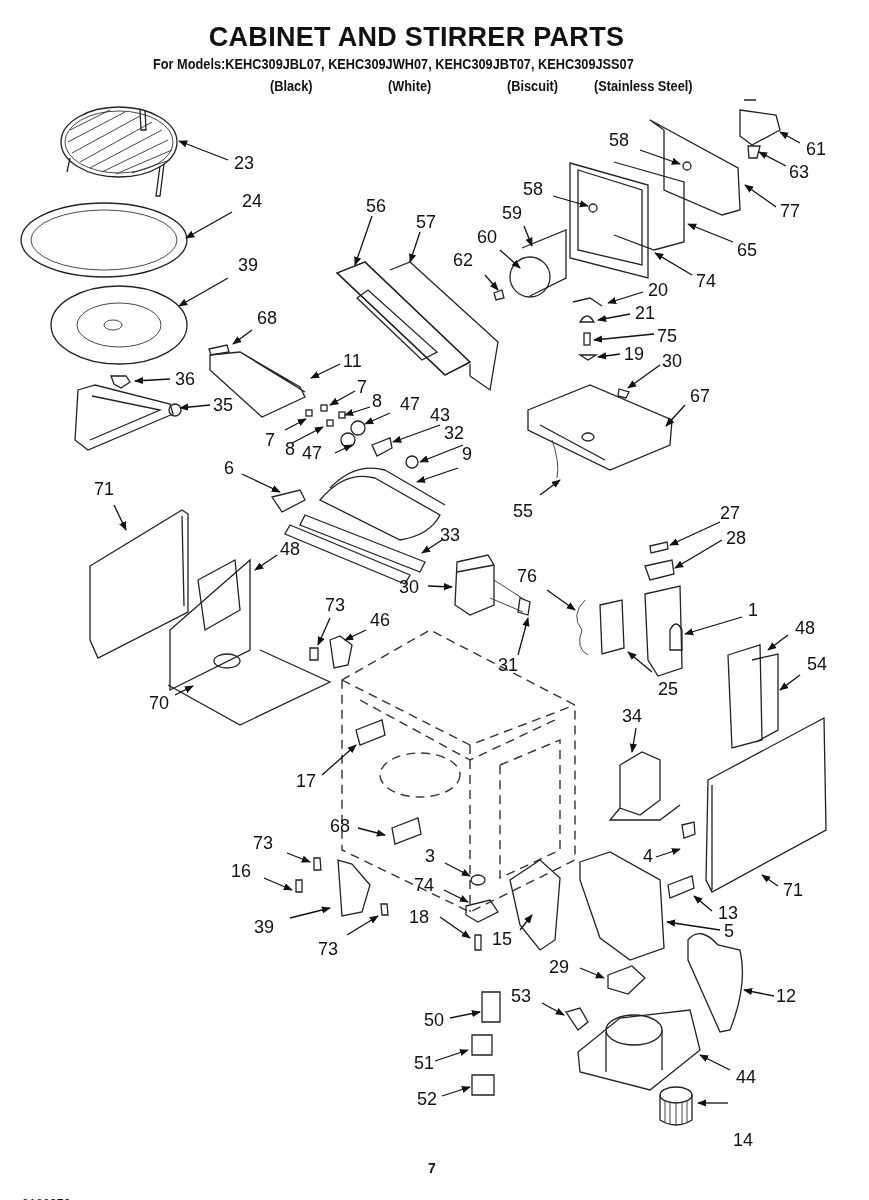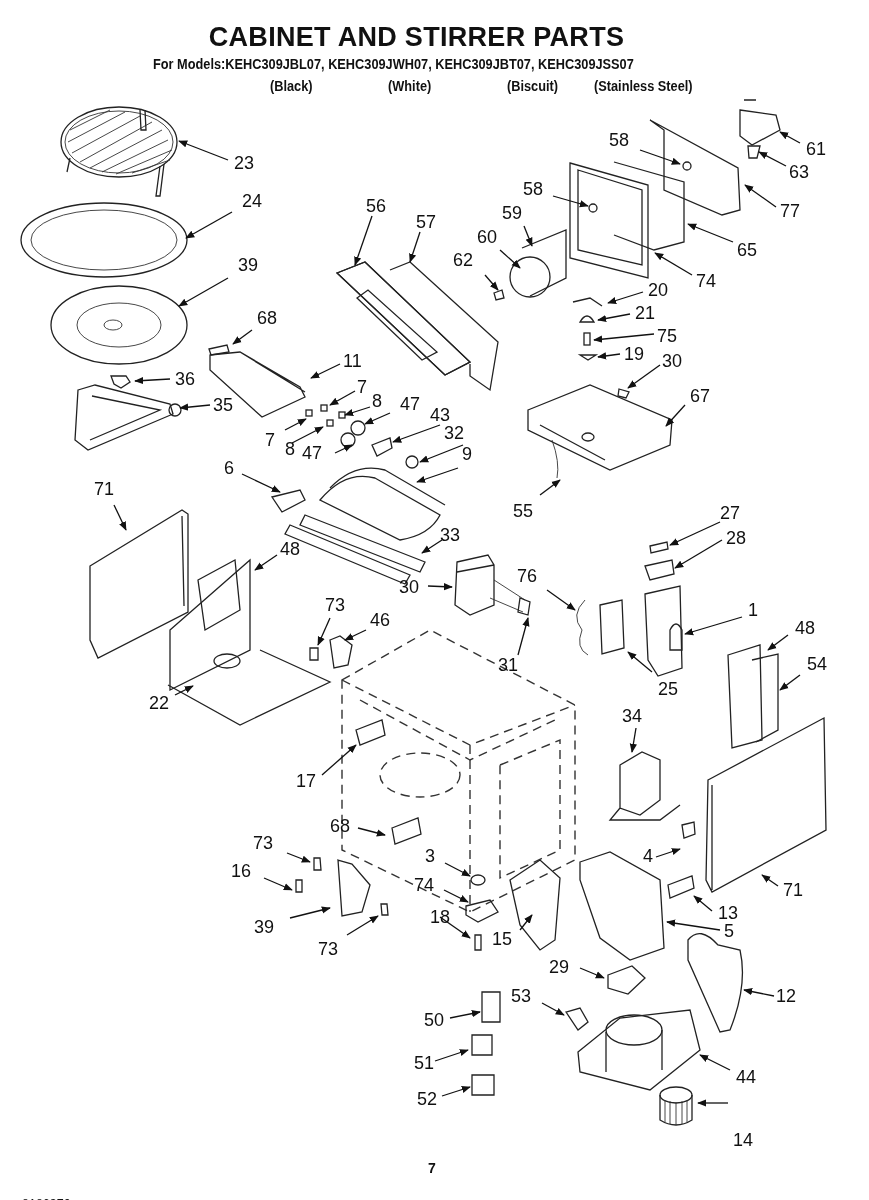--- a/index.html
+++ b/index.html
@@ -318,32 +318,32 @@
 <div class="lbl" style="left:280px;top:540px">48</div>
 <div class="lbl" style="left:399px;top:578px">30</div>
 <div class="lbl" style="left:517px;top:567px">76</div>
 <div class="lbl" style="left:748px;top:601px">1</div>
 <div class="lbl" style="left:795px;top:619px">48</div>
 <div class="lbl" style="left:807px;top:655px">54</div>
 <div class="lbl" style="left:325px;top:596px">73</div>
 <div class="lbl" style="left:370px;top:611px">46</div>
 <div class="lbl" style="left:498px;top:656px">31</div>
 <div class="lbl" style="left:658px;top:680px">25</div>
-<div class="lbl" style="left:149px;top:694px">22</div>
+<div class="lbl" style="left:149px;top:694px">70</div>
 <div class="lbl" style="left:622px;top:707px">34</div>
 <div class="lbl" style="left:296px;top:772px">17</div>
 <div class="lbl" style="left:330px;top:817px">68</div>
 <div class="lbl" style="left:425px;top:847px">3</div>
 <div class="lbl" style="left:643px;top:847px">4</div>
 <div class="lbl" style="left:783px;top:881px">71</div>
 <div class="lbl" style="left:253px;top:834px">73</div>
 <div class="lbl" style="left:231px;top:862px">16</div>
 <div class="lbl" style="left:414px;top:876px">74</div>
 <div class="lbl" style="left:718px;top:904px">13</div>
-<div class="lbl" style="left:430px;top:908px">18</div>
+<div class="lbl" style="left:409px;top:908px">18</div>
 <div class="lbl" style="left:254px;top:918px">39</div>
 <div class="lbl" style="left:724px;top:922px">5</div>
 <div class="lbl" style="left:318px;top:940px">73</div>
 <div class="lbl" style="left:492px;top:930px">15</div>
 <div class="lbl" style="left:549px;top:958px">29</div>
 <div class="lbl" style="left:776px;top:987px">12</div>
 <div class="lbl" style="left:511px;top:987px">53</div>
 <div class="lbl" style="left:424px;top:1011px">50</div>
 <div class="lbl" style="left:414px;top:1054px">51</div>
 <div class="lbl" style="left:736px;top:1068px">44</div>

